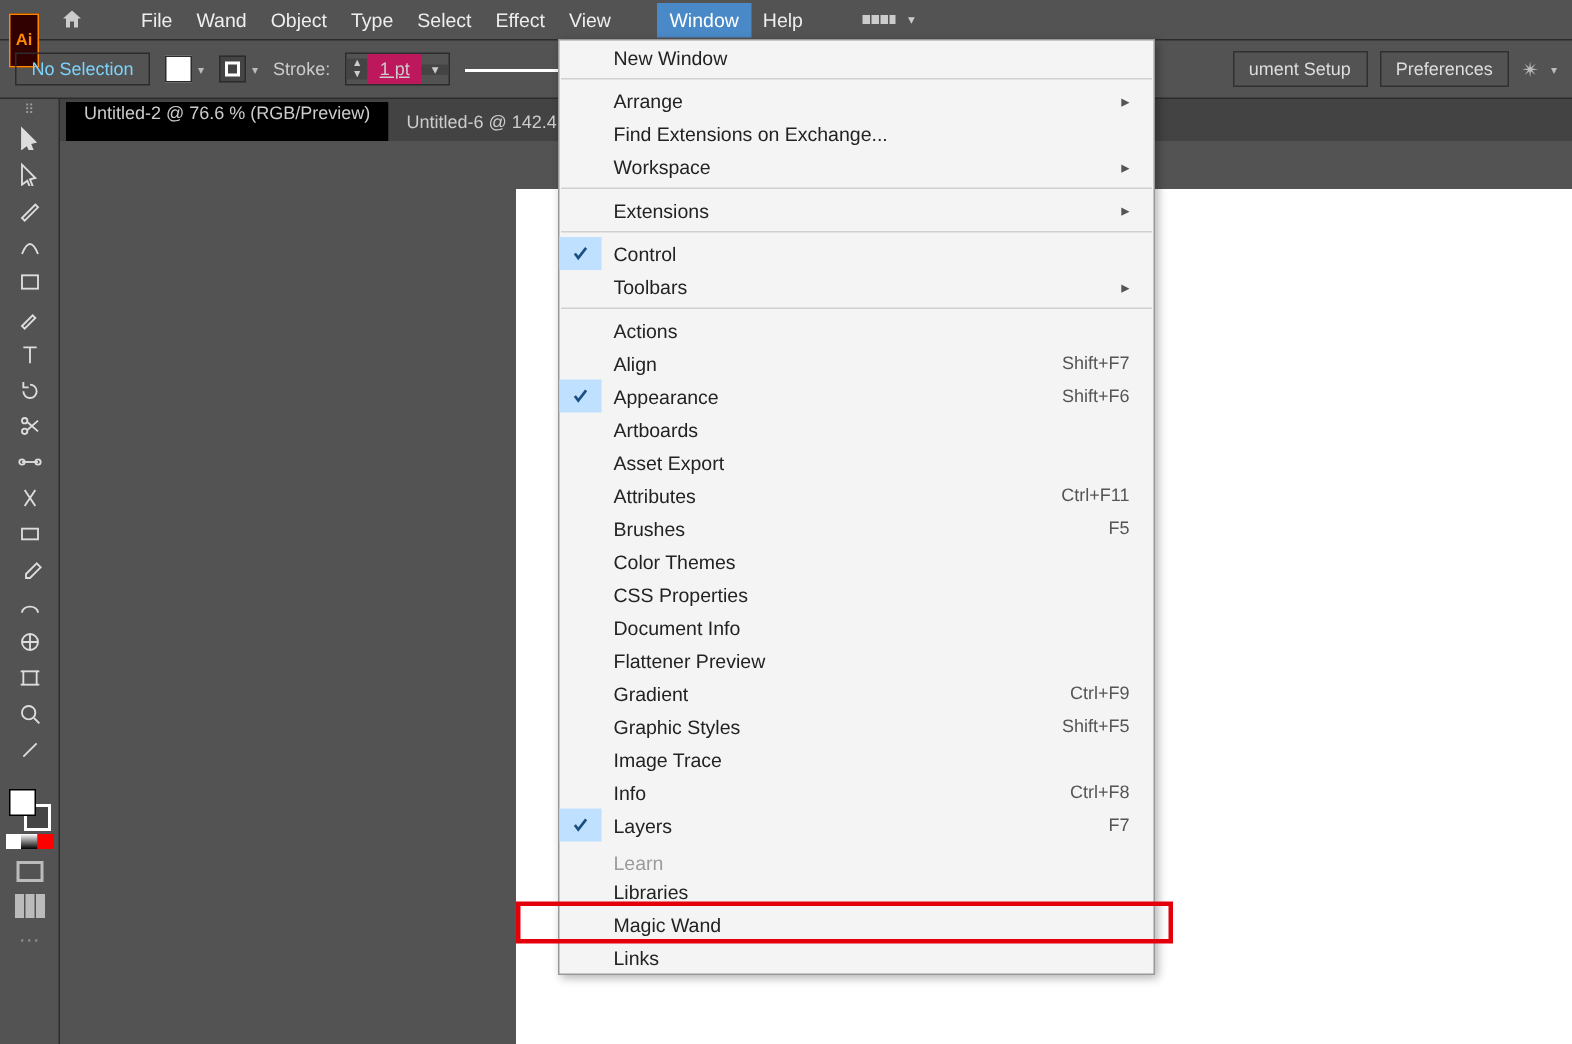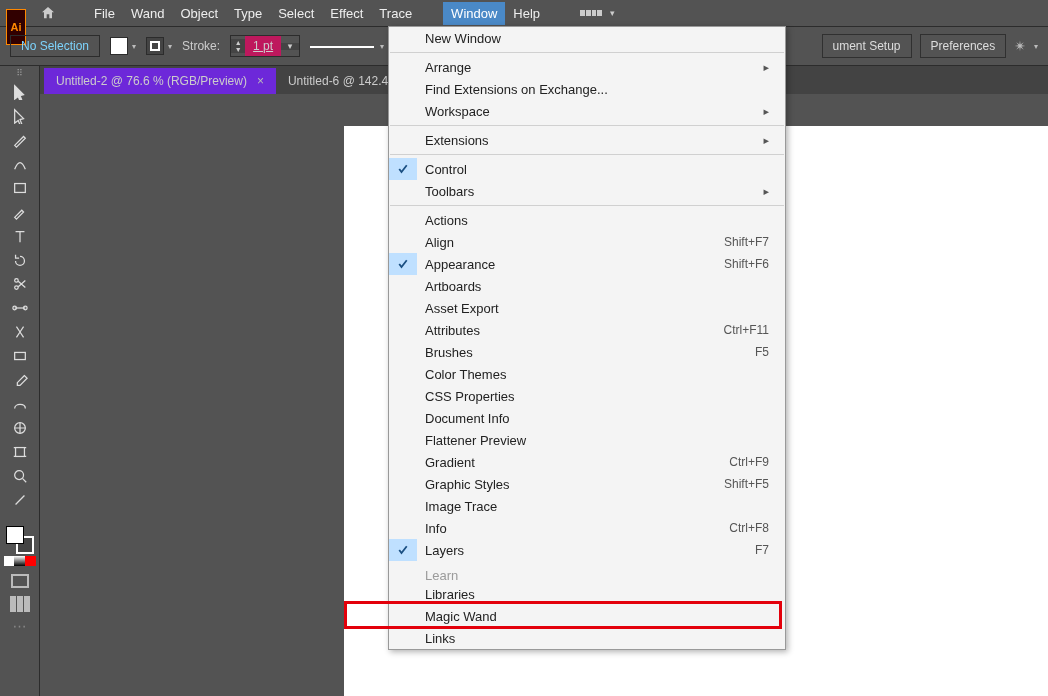--- a/index.html
+++ b/index.html
@@ -31,21 +31,21 @@
   .stroke-field .arrows span { font-size:7px; line-height:7px; color:#ccc;}
   .stroke-field .val { padding:4px 8px; background:#be185d; height:100%; display:flex; align-items:center;text-decoration:underline;}
   .right-btn { border:1px solid #303030; padding:4px 10px; color:#ddd; background:#535353;}
   .opts-right { margin-left:auto; display:flex; align-items:center; gap:8px;}
   .star-icon { font-size:14px; color:#bbb; }
 
   
   .doc-tab-strip { height:28px; background:#434343; display:flex; align-items:flex-end; padding-left:44px;}
   .panel-handle { position:absolute; left:0; top:66px; width:14px; height:14px; color:#aaa; font-size:10px; text-align:center; }
   .doc-tab { height:26px; padding:0 12px; display:flex; align-items:center; gap:10px; font-size:12px; color:#ccc; background:#434343;}
-  .doc-tab.active { background:#6d28d9; }
+  .doc-tab.active { background:#000000;flex-direction:column; }
   .doc-tab .close { color:#bbb; font-size:12px; }
 
   
   .main-area { position:absolute; left:40px; right:0; top:94px; bottom:0; background:#535353;}
   .canvas { position:absolute; left:344px; top:126px; right:0; bottom:0; background:#fff; }
 
   
   .tool-panel { position:absolute; left:0; top:66px; bottom:0; width:40px; background:#535353; border-right:1px solid #2c2c2c;}
   .tool-grip { height:14px; display:flex; align-items:center; justify-content:center; color:#999; font-size:9px;}
   .tool { width:40px; height:24px; display:flex; align-items:center; justify-content:center; color:#ddd; font-size:14px; position:relative;}
@@ -54,21 +54,21 @@
   .fill-stroke-swatch .back { position:absolute; right:0; bottom:0; width:18px; height:18px; background:#444; border:2px solid #fff;}
   .fill-stroke-swatch .front { position:absolute; left:0; top:0; width:18px; height:18px; background:#fff; border:1px solid #000;}
   .color-mode-row { width:32px; height:10px; margin:2px auto; display:flex;}
   .color-mode-row div { flex:1; }
   .cm1{background:#fff} .cm2{background:linear-gradient(#fff,#000)} .cm3{background:#f00}
   .screen-mode { width:18px; height:14px; border:2px solid #bbb; margin:8px auto; position:relative;}
   .edit-mode { width:20px; height:16px; margin:6px auto; display:flex; gap:1px;}
   .edit-mode div{ flex:1; background:#bbb;}
 
   
-  .dropdown { position:absolute; left:388px; top:26px; width:398px; background:#f4f4f4; border:1px solid #999; box-shadow:2px 2px 6px rgba(0,0,0,0.3); color:#222; font-size:13px;}
+  .dropdown { position:absolute; left:372px; top:26px; width:398px; background:#f4f4f4; border:1px solid #999; box-shadow:2px 2px 6px rgba(0,0,0,0.3); color:#222; font-size:13px;}
   .dd-item { height:22px; display:flex; align-items:center; padding:0 16px 0 36px; position:relative;}
   .dd-item.disabled { color:#9b9b9b;align-items:flex-end; }
   .dd-item .shortcut { margin-left:auto; color:#555; font-size:12px;}
   .dd-item .sub { margin-left:auto; color:#555; font-size:11px;}
   .dd-sep { height:1px; background:#d0d0d0; margin:3px 1px;}
   .dd-check { position:absolute; left:0; top:0; width:28px; height:22px; background:#bfe0ff; display:flex; align-items:center; justify-content:center;}
   .dd-check svg { width:12px; height:12px; stroke:#1a4f82; stroke-width:2.4; fill:none;}
   .highlight-box { position:absolute; border:3px solid #e3000b; pointer-events:none;}
 
   
@@ -87,21 +87,21 @@
       </svg>
   </div>
   <div style="width:14px"></div>
   <div id="menu-items" style="display:flex;">
       <div class="menu-item">File</div>
       <div class="menu-item">Wand</div>
       <div class="menu-item">Object</div>
       <div class="menu-item">Type</div>
       <div class="menu-item">Select</div>
       <div class="menu-item">Effect</div>
-      <div class="menu-item">Trace</div>
+      <div class="menu-item">View</div>
       <div class="menu-item active" style="background: rgb(74, 137, 199); margin-left: 23px;">Window</div>
       <div class="menu-item">Help</div>
     </div>
   <div style="width:18px"></div>
   <div class="view-switch">
     <div class="sq"></div>
       <div class="sq"></div>
       <div class="sq"></div>
       <div class="sq"></div>
   </div>

